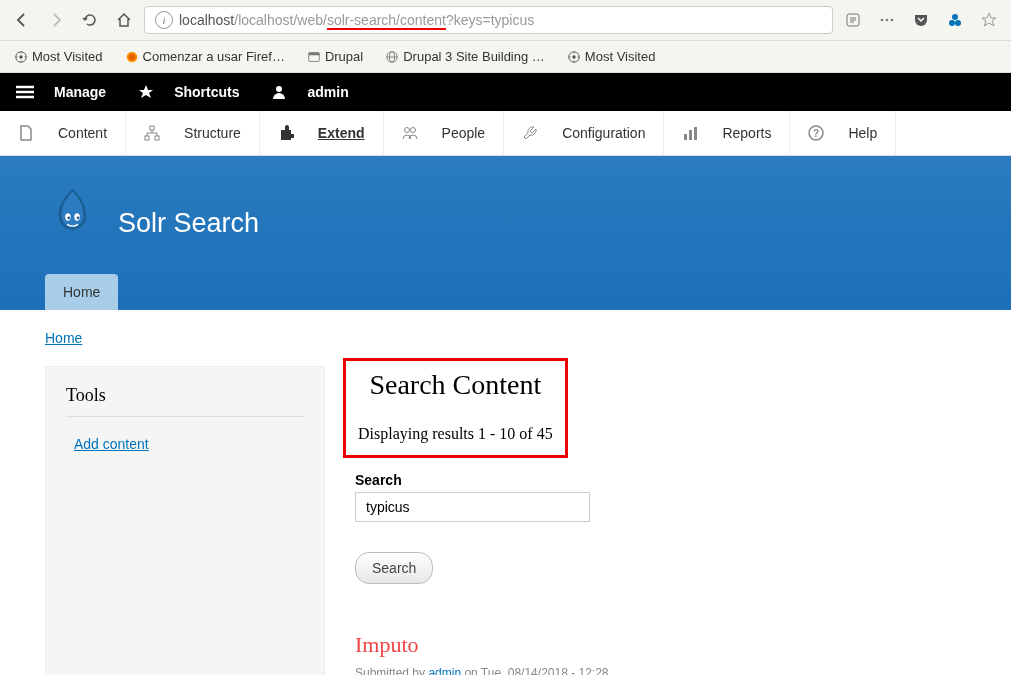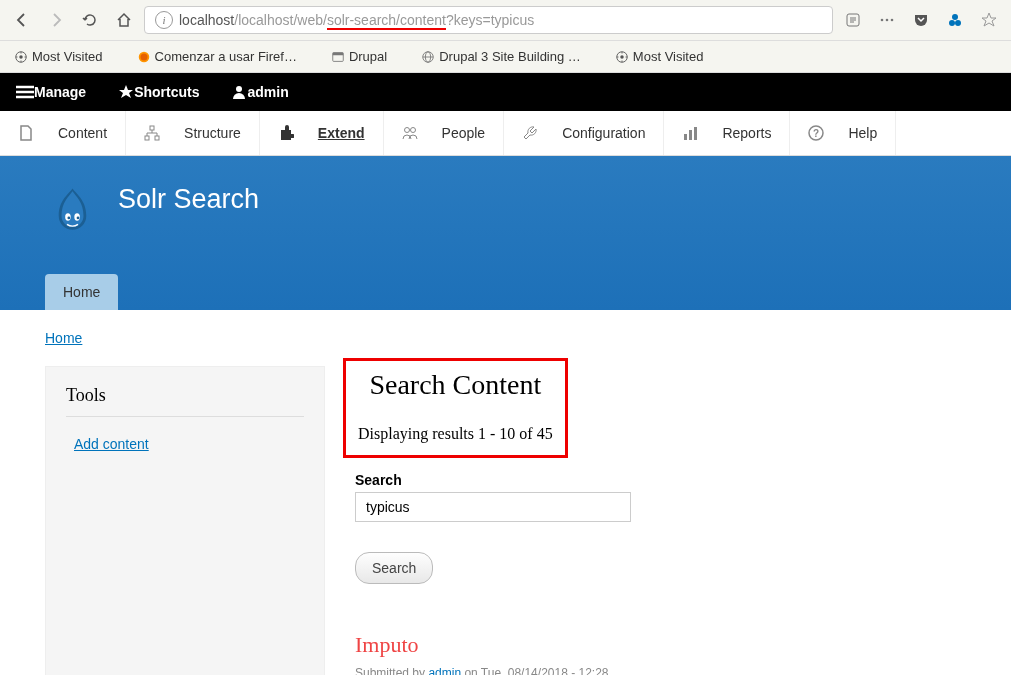--- a/index.html
+++ b/index.html
@@ -11,35 +11,35 @@
     .nav-btn.disabled { color: #bbb; cursor: default; }
     .url-bar { flex: 1; background: #fff; border: 1px solid #ccc; border-radius: 4px; padding: 4px 10px; display: flex; align-items: center; gap: 6px; }
     .url-info-icon { width: 18px; height: 18px; border: 1px solid #999; border-radius: 50%; display: flex; align-items: center; justify-content: center; color: #777; font-size: 11px; font-family: serif; font-style: italic; }
     .url-text { font-size: 14px; color: #555; white-space: nowrap; }
     .url-text .muted { color: #999; }
     .url-highlight { border-bottom: 2px solid #e00; }
     .right-icons { display: flex; align-items: center; gap: 6px; }
     .icon-btn { width: 28px; height: 28px; display: flex; align-items: center; justify-content: center; color: #555; }
     
     
-    .bookmark-bar { background: #f5f5f0; border-bottom: 1px solid #ddd; padding: 4px 8px; display: flex; align-items: center; gap: 22px; font-size: 13px; }
+    .bookmark-bar { background: #f5f5f0; border-bottom: 1px solid #ddd; padding: 4px 8px; display: flex; align-items: center; gap: 10px; font-size: 13px; }
     .bookmark-item { display: flex; align-items: center; gap: 4px; color: #333; padding: 4px 6px; cursor: pointer; }
     
     
     .admin-toolbar { background: #000; color: #fff; display: flex; align-items: center; padding: 0; height: 38px; }
-    .admin-item { display: flex; align-items: center; gap: 0; padding: 0 16px; height: 100%; cursor: pointer; font-size: 14px; font-weight: bold; }
+    .admin-item { display: flex; align-items: center; gap: 20px; padding: 0 16px; height: 100%; cursor: pointer; font-size: 14px; font-weight: bold; }
     
     
     .admin-secondary { background: #fff; border-bottom: 1px solid #ddd; display: flex; align-items: center; padding: 0; }
     .admin-tab { display: flex; align-items: center; gap: 24px; padding: 14px 18px; font-size: 14px; color: #333; cursor: pointer; border-right: 1px solid #eee; }
     .admin-tab.active { font-weight: bold; text-decoration: underline; }
     
     
     .site-header { background: linear-gradient(to bottom, #2a7bbf, #1d70b8); color: #fff; padding: 28px 45px 0; }
-    .site-brand { display: flex; align-items: flex-start; gap: 18px; margin-bottom: 35px; }
+    .site-brand { display: flex; align-items: flex-end; gap: 18px; margin-bottom: 35px; }
     .site-title { font-size: 27px; font-weight: normal; }
     .drupal-logo { width: 55px; height: 55px; }
     .nav-tabs { display: flex; }
     .nav-tab { background: #a8cde8; color: #333; padding: 10px 18px; font-size: 14px; border-radius: 4px 4px 0 0; cursor: pointer; }
     
     
     .content-area { padding: 20px 45px; display: flex; gap: 30px; }
     .breadcrumb { padding: 20px 45px 0; font-size: 14px; }
     .breadcrumb a { color: #0073bb; text-decoration: underline; cursor: pointer; }
     
@@ -49,21 +49,21 @@
     .sidebar li a { color: #0073bb; text-decoration: underline; font-size: 14px; cursor: pointer; padding-left: 8px; }
     
     .main { flex: 1; }
     .main h1 { font-family: Georgia, serif; font-weight: normal; font-size: 28px; margin-bottom: 12px; text-align: center; }
     .results-count { font-family: Liberation Serif, serif; font-size: 16px; margin-bottom: 18px; margin-top: 24px; }
     .highlight-box { border: 3px solid #e00; padding: 8px 12px 12px 12px; margin: -8px -12px 14px -12px; display: inline-block; }
     .highlight-box h1 { margin-bottom: 8px; }
     .highlight-box .results-count { margin-bottom: 0; }
     
     .search-label { font-weight: bold; font-size: 14px; margin-bottom: 4px; }
-    .search-input { width: 276px; padding: 6px 10px; border: 1px solid #ccc; font-size: 14px; margin-bottom: 30px; }
+    .search-input { width: 235px; padding: 6px 10px; border: 1px solid #ccc; font-size: 14px; margin-bottom: 30px; }
     .search-btn { padding: 7px 16px; background: linear-gradient(#fefefe, #e8e8e8); border: 1px solid #bbb; border-radius: 14px; font-size: 14px; color: #444; cursor: pointer; }
     
     .result { margin-top: 48px; }
     .result h3 { font-family: Georgia, serif; font-weight: normal; font-size: 22px; color: #0073bb; margin-bottom: 8px; }
     .result h3 a { color: #ef4444; text-decoration: none; cursor: pointer; }
     .result-meta { font-size: 12px; color: #888; margin-bottom: 8px; }
     .result-meta a { color: #0073bb; text-decoration: none; cursor: pointer; }
     .result-body { font-family: Georgia, serif; font-size: 16px; color: #333; }
     .result-body a { color: #0073bb; text-decoration: none; cursor: pointer; }
     

